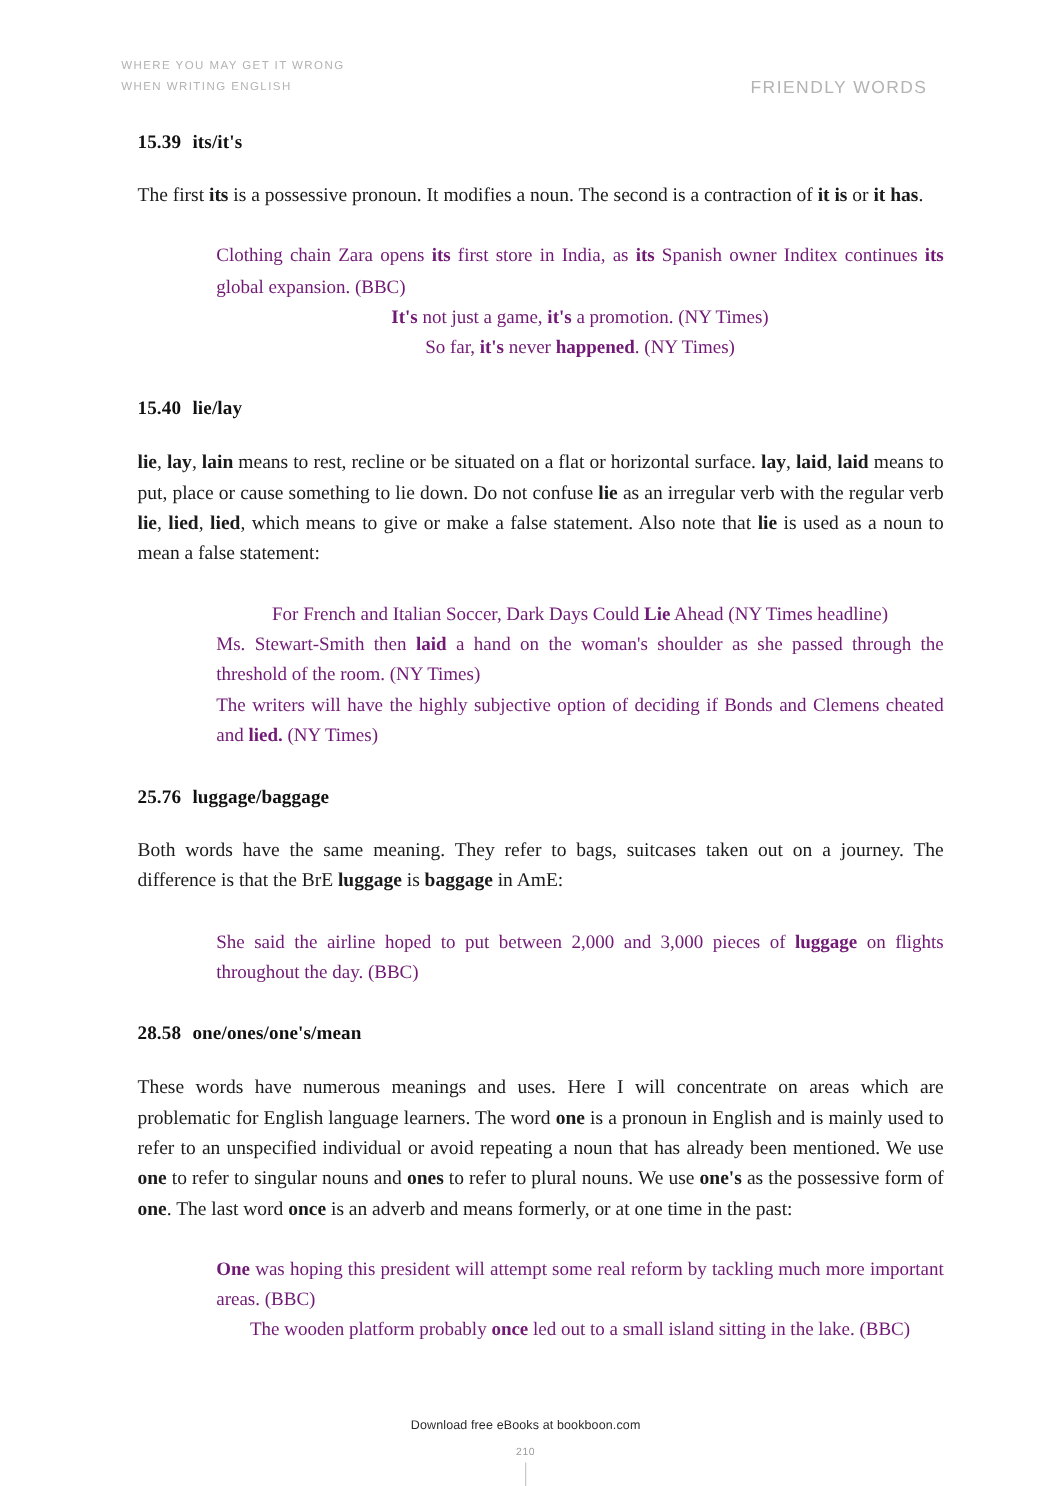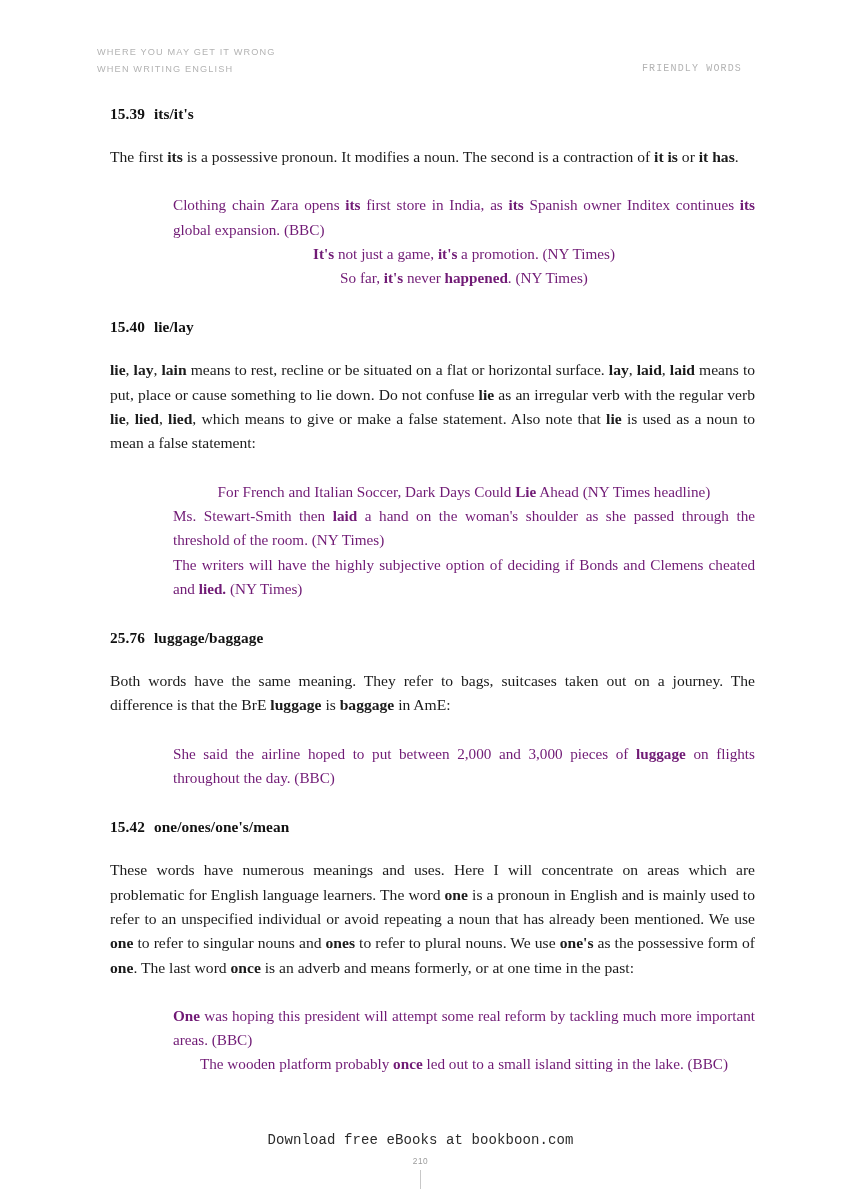--- a/index.html
+++ b/index.html
@@ -42,22 +42,22 @@
     letter-spacing: 1.15px;
     line-height: 16.5px;
     color: #b3b3b3;
     text-transform: uppercase;
     white-space: nowrap;
   }
   .runhead-right {
     position: absolute;
     right: 0;
     top: 16.5px;
-    font-family: Liberation Mono, monospace;
-    font-size: 10px;
+    font-family: Liberation Sans, sans-serif;
+    font-size: 14px;
     letter-spacing: 1.15px;
     line-height: 16.5px;
     color: #b3b3b3;
     text-transform: uppercase;
     white-space: nowrap;
   }
 
   
   .column {
     position: absolute;
@@ -116,22 +116,22 @@
 
   
   .footer {
     position: absolute;
     left: 0;
     right: 0;
     top: 1130px;
     text-align: center;
   }
   .footer-text {
-    font-family: Liberation Mono, monospace;
-    font-size: 14px;
+    font-family: Liberation Sans, sans-serif;
+    font-size: 10px;
     color: #2b2b2b;
     letter-spacing: 0.1px;
     line-height: 14px;
   }
   .folio {
     position: absolute;
     left: 0;
     right: 0;
     top: 1156px;
     text-align: center;
@@ -196,21 +196,21 @@
     </h2>
     <div class="gap-sec"></div>
     <p class="body">Both words have the same meaning. They refer to bags, suitcases taken out on a journey. The difference is that the BrE <b>luggage</b> is <b>baggage</b> in AmE:</p>
     <div class="gap-quote"></div>
     <blockquote class="quote">
       <span class="q justified">She said the airline hoped to put between 2,000 and 3,000 pieces of <b>luggage</b> on flights throughout the day. (BBC)</span>
     </blockquote>
     <div class="gap-next"></div>
 
     <h2 class="section-heading">
-      <span class="num">15.42</span><span>one/ones/one's/mean</span>
+      <span class="num">28.58</span><span>one/ones/one's/mean</span>
     </h2>
     <div class="gap-sec"></div>
     <p class="body">These words have numerous meanings and uses. Here I will concentrate on areas which are problematic for English language learners. The word <b>one</b> is a pronoun in English and is mainly used to refer to an unspecified individual or avoid repeating a noun that has already been mentioned. We use <b>one</b> to refer to singular nouns and <b>ones</b> to refer to plural nouns. We use <b>one's</b> as the possessive form of <b>one</b>. The last word <b>once</b> is an adverb and means formerly, or at one time in the past:</p>
     <div class="gap-quote"></div>
     <blockquote class="quote">
       <span class="q justified"><b>One</b> was hoping this president will attempt some real reform by tackling much more important areas. (BBC)</span>
       <span class="q">The wooden platform probably <b>once</b> led out to a small island sitting in the lake. (BBC)</span>
     </blockquote>
 
   </div>

